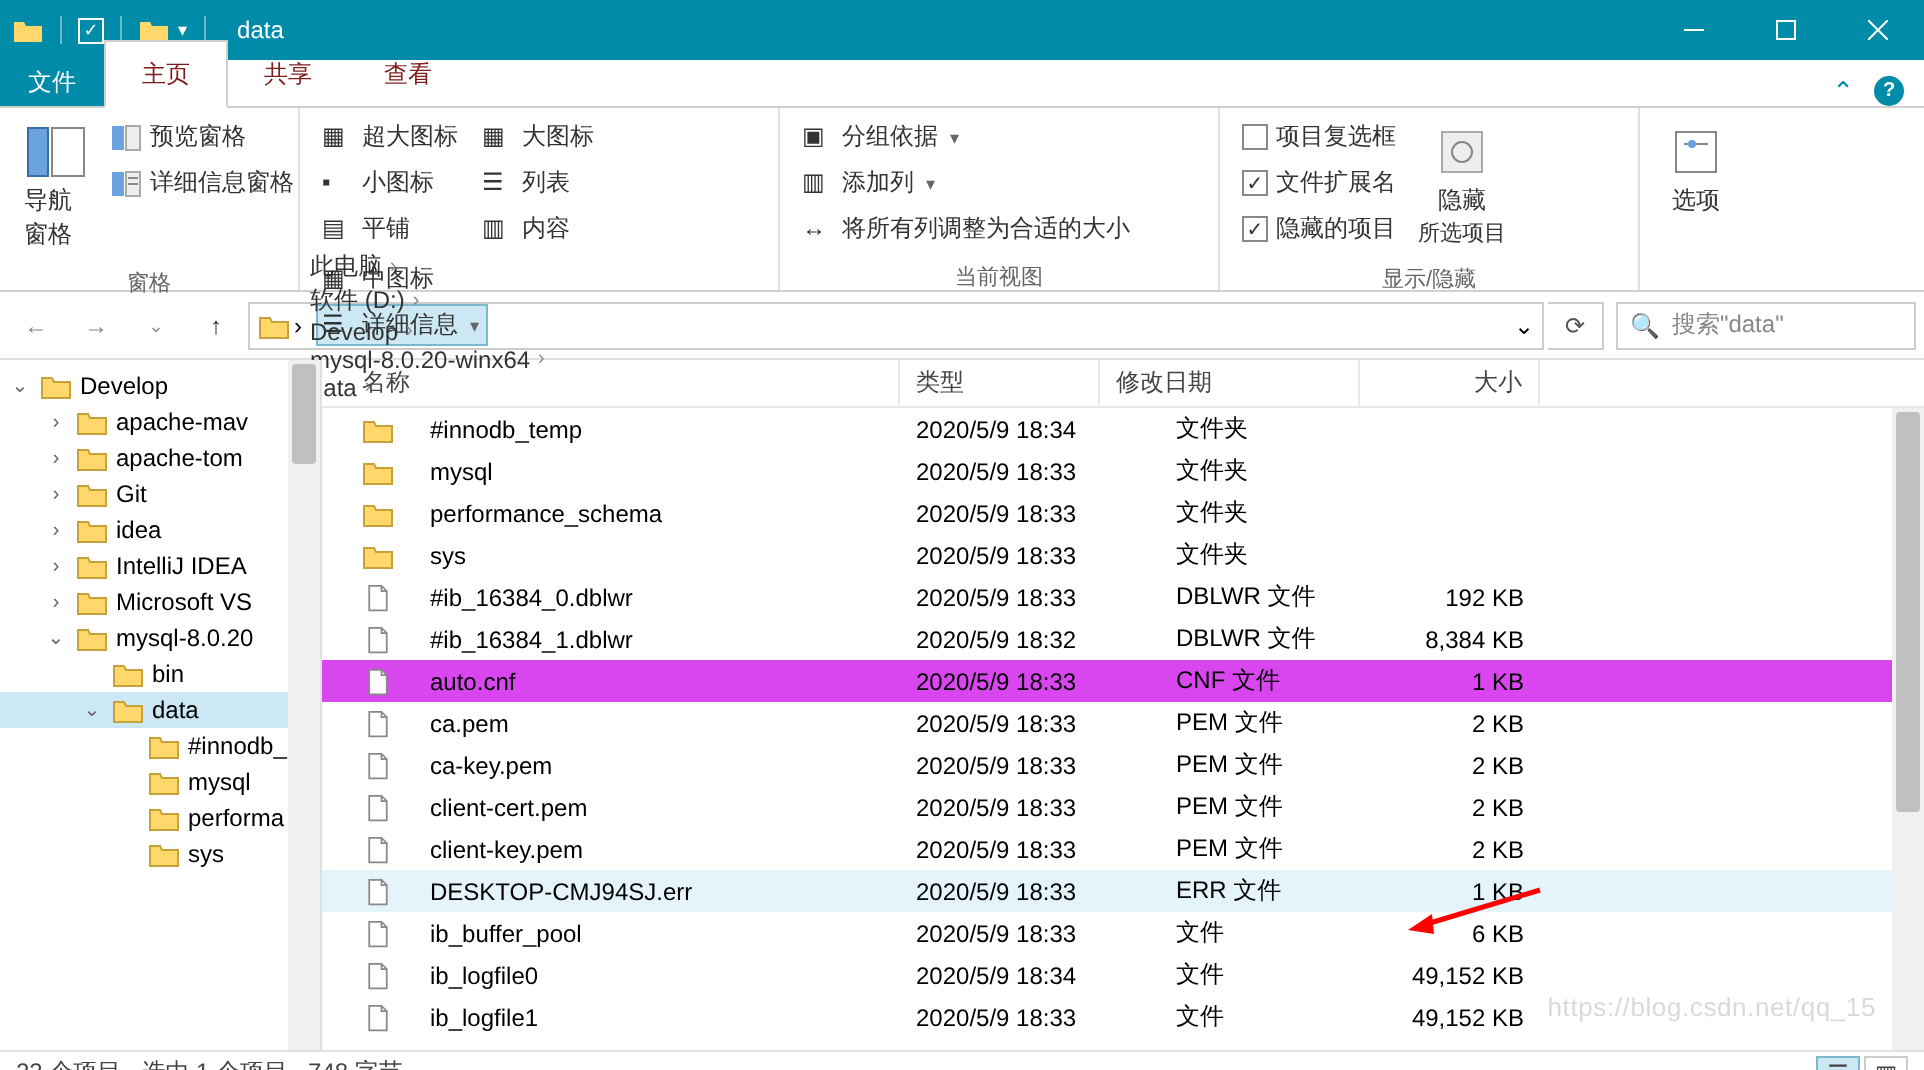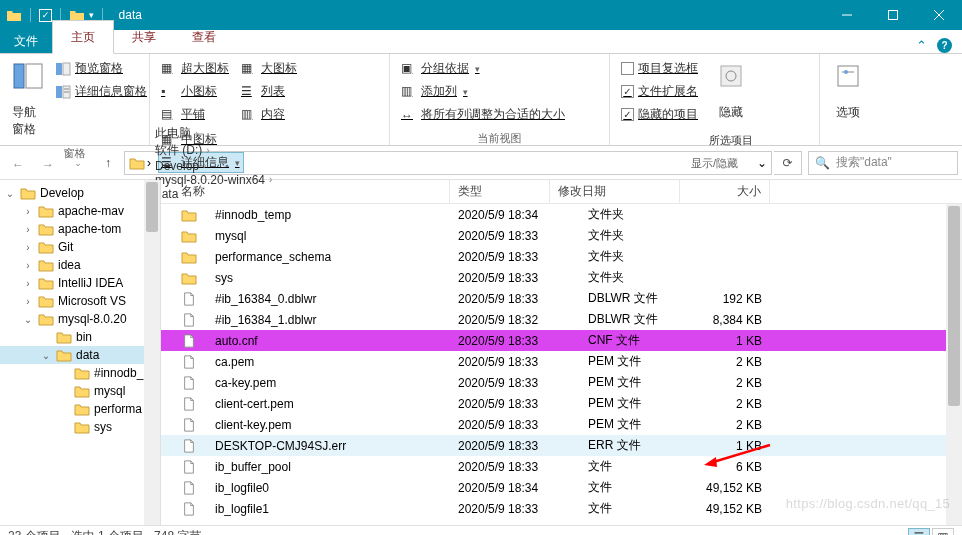--- a/index.html
+++ b/index.html
@@ -18,24 +18,24 @@
 .menu-file { background:#008ca8;color:#fff;padding:4px 14px;height:24px;display:flex;align-items:center; }
 .menu-tab { padding:16px 18px;height:23px;display:flex;align-items:center;color:#7f1d1d;position:relative; }
 .menu-tab.active { border:1px solid #d0d0d0;border-bottom:1px solid #fff;background:#fff;margin-bottom:-1px; }
 .menu-right { margin-left:auto;display:flex;align-items:center;gap:10px;padding-right:10px;color:#008ca8; }
 .help-circle { width:15px;height:15px;border-radius:50%;background:#008ca8;color:#fff;display:flex;align-items:center;justify-content:center;font-size:10px;font-weight:bold; }
 
 .ribbon { height:92px;background:#fff;border-bottom:1px solid #d0d0d0;display:flex; }
 .ribbon-group { border-right:1px solid #e0e0e0;display:flex;flex-direction:column;height:100%; }
 .rg-body { flex:1;display:flex;padding:4px 8px;gap:4px; }
 .rg-label { text-align:center;font-size:11px;color:#666;padding:2px 0 3px; }
-.rg-col { display:flex;flex-direction:column;gap:2px;justify-content:flex-start;text-decoration:underline; }
+.rg-col { display:flex;flex-direction:column;gap:2px;justify-content:flex-start; }
 .rbtn { display:flex;align-items:center;gap:4px;padding:2px 3px;white-space:nowrap;color:#333;font-size:12px; }
 .rbtn.sel { background:#cce8f4;border:1px solid #7ab8d0;padding:1px 2px; }
-.rbig { display:flex;flex-direction:column;align-items:center;gap:12px;padding:2px 4px;color:#333;font-size:12px; }
+.rbig { display:flex;flex-direction:column;align-items:center;gap:0;padding:2px 4px;color:#333;font-size:12px; }
 .ricon { width:16px;height:16px;display:inline-block; }
 .ricon-lg { width:32px;height:32px; }
 .checkbox { width:13px;height:13px;border:1px solid #888;display:inline-flex;align-items:center;justify-content:center;background:#fff;font-size:10px; }
 .checkbox.checked::after { content:"✓";color:#333; }
 .dd { color:#666;font-size:9px;margin-left:2px; }
 
 .navbar { height:34px;border-bottom:1px solid #e0e0e0;display:flex;align-items:center;padding:0 4px;gap:2px; }
 .nav-btn { width:28px;height:26px;display:flex;align-items:center;justify-content:center;color:#888; }
 .nav-btn.enabled { color:#333; }
 .addr { flex:1;height:24px;border:1px solid #ccc;display:flex;align-items:center;padding:0 4px;gap:2px; }
@@ -68,21 +68,21 @@
 .file-icon { width:16px;height:14px;flex-shrink:0; }
 .files-scroll { position:absolute;right:0;top:24px;bottom:0;width:16px;background:#f0f0f0; }
 .files-thumb { position:absolute;right:2px;top:2px;width:12px;height:200px;background:#c0c0c0;border-radius:2px; }
 
 .status { height:22px;border-top:1px solid #e0e0e0;display:flex;align-items:center;padding:0 8px;gap:10px;color:#444;font-size:11px; }
 .status .right { margin-left:auto;display:flex;gap:2px; }
 .view-btn { width:22px;height:18px;border:1px solid #ccc;display:flex;align-items:center;justify-content:center; }
 .view-btn.active { background:#cce8f4;border-color:#7ab8d0; }
 
 .arrow-annot { position:absolute;right:190px;top:443px;pointer-events:none; }
-.watermark { position:absolute;right:12px;bottom:24px;color:rgba(120,120,120,0.28);font-size:13px;letter-spacing:.3px;pointer-events:none;margin-top:24px; }
+.watermark { position:absolute;right:24px;bottom:24px;color:rgba(120,120,120,0.28);font-size:13px;letter-spacing:.3px;pointer-events:none;margin-top:24px; }
 </style>
 </head>
 <body>
 
 <div class="titlebar">
   <div class="tb-icons">
     <svg class="folder-mini" viewBox="0 0 16 14">
         <path class="folder" d="M1 3h5l1 2h8v8H1z" fill="#ffd76a"></path>
       </svg>
     <span class="tb-sep"></span>

